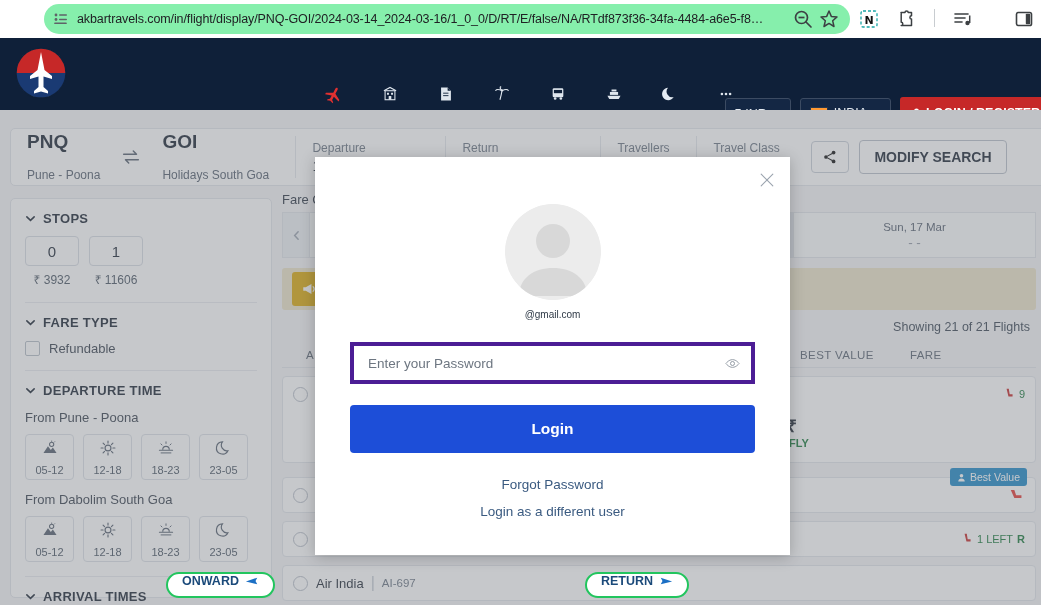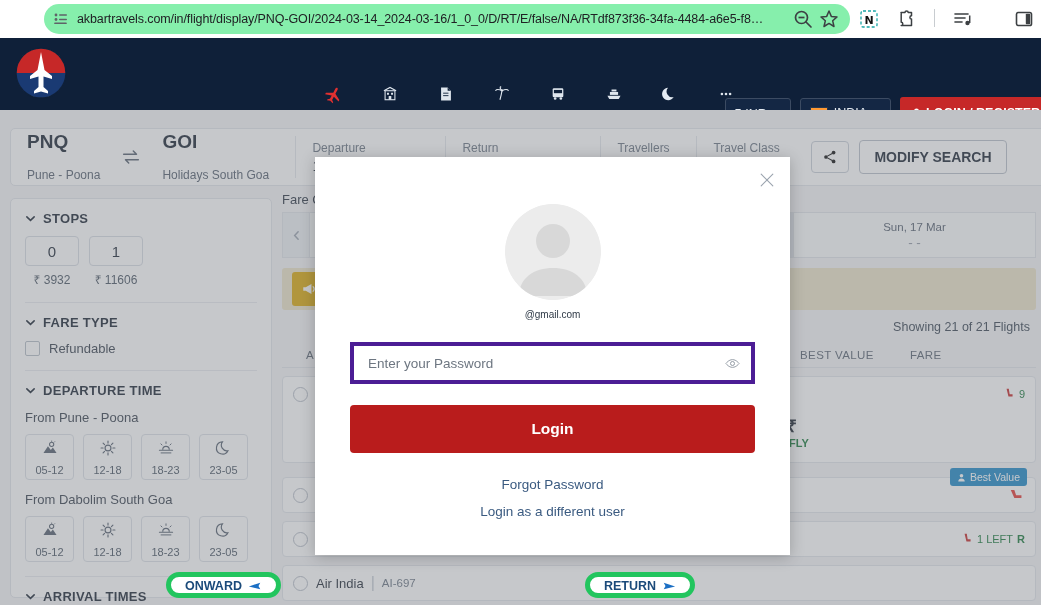--- a/index.html
+++ b/index.html
@@ -216,22 +216,22 @@
 
   
   .dimmer {
     position: absolute; top: 110px; left: 0; width: 1041px; height: 495px;
     background: rgba(120,124,130,0.42); z-index: 30;
   }
 
   
   .toggle-btn {
     position: absolute; z-index: 35; height: 26px; background: #fff;
-    border: 5px solid #22c55e; border-radius: 13px; display: flex;
-    align-items: flex-end; justify-content: center; padding: 0 14px;
+    border: 2px solid #22c55e; border-radius: 13px; display: flex;
+    align-items: flex-start; justify-content: center; padding: 0 14px;
     font-size: 12.5px; font-weight: bold; color: #1b4a7a; cursor: pointer;
   }
 
   
   .modal {
     position: absolute; left: 315px; top: 157px; width: 475px; height: 398px;
     background: #ffffff; z-index: 60;
     box-shadow: 0 2px 14px rgba(0,0,0,0.22);
   }
   .modal-close {
@@ -254,21 +254,21 @@
   }
   .pw-input {
     flex: 1; border: none; outline: none; font-size: 13.5px; color: #2f3a47;
     padding: 0 14px; background: transparent; height: 100%;
     font-family: "Liberation Sans", sans-serif;
   }
   .pw-input::placeholder { color: #6d7681; }
   .pw-eye { width: 38px; display: flex; align-items: center; justify-content: center; cursor: pointer; }
   .login-submit {
     position: absolute; left: 35px; top: 248px; width: 405px; height: 48px;
-    background: #b91c1c; border: none; border-radius: 4px; color: #fff;
+    background: #1d4ed8; border: none; border-radius: 4px; color: #fff;
     font-size: 15.5px; font-weight: bold; cursor: pointer;
     font-family: "Liberation Sans", sans-serif;
   }
   .modal-link {
     position: absolute; width: 100%; text-align: center; font-size: 13.5px;
     color: #3a5a80; cursor: pointer;
   }
   .ml1 { top: 320px; }
   .ml2 { top: 347px; }
 </style>

